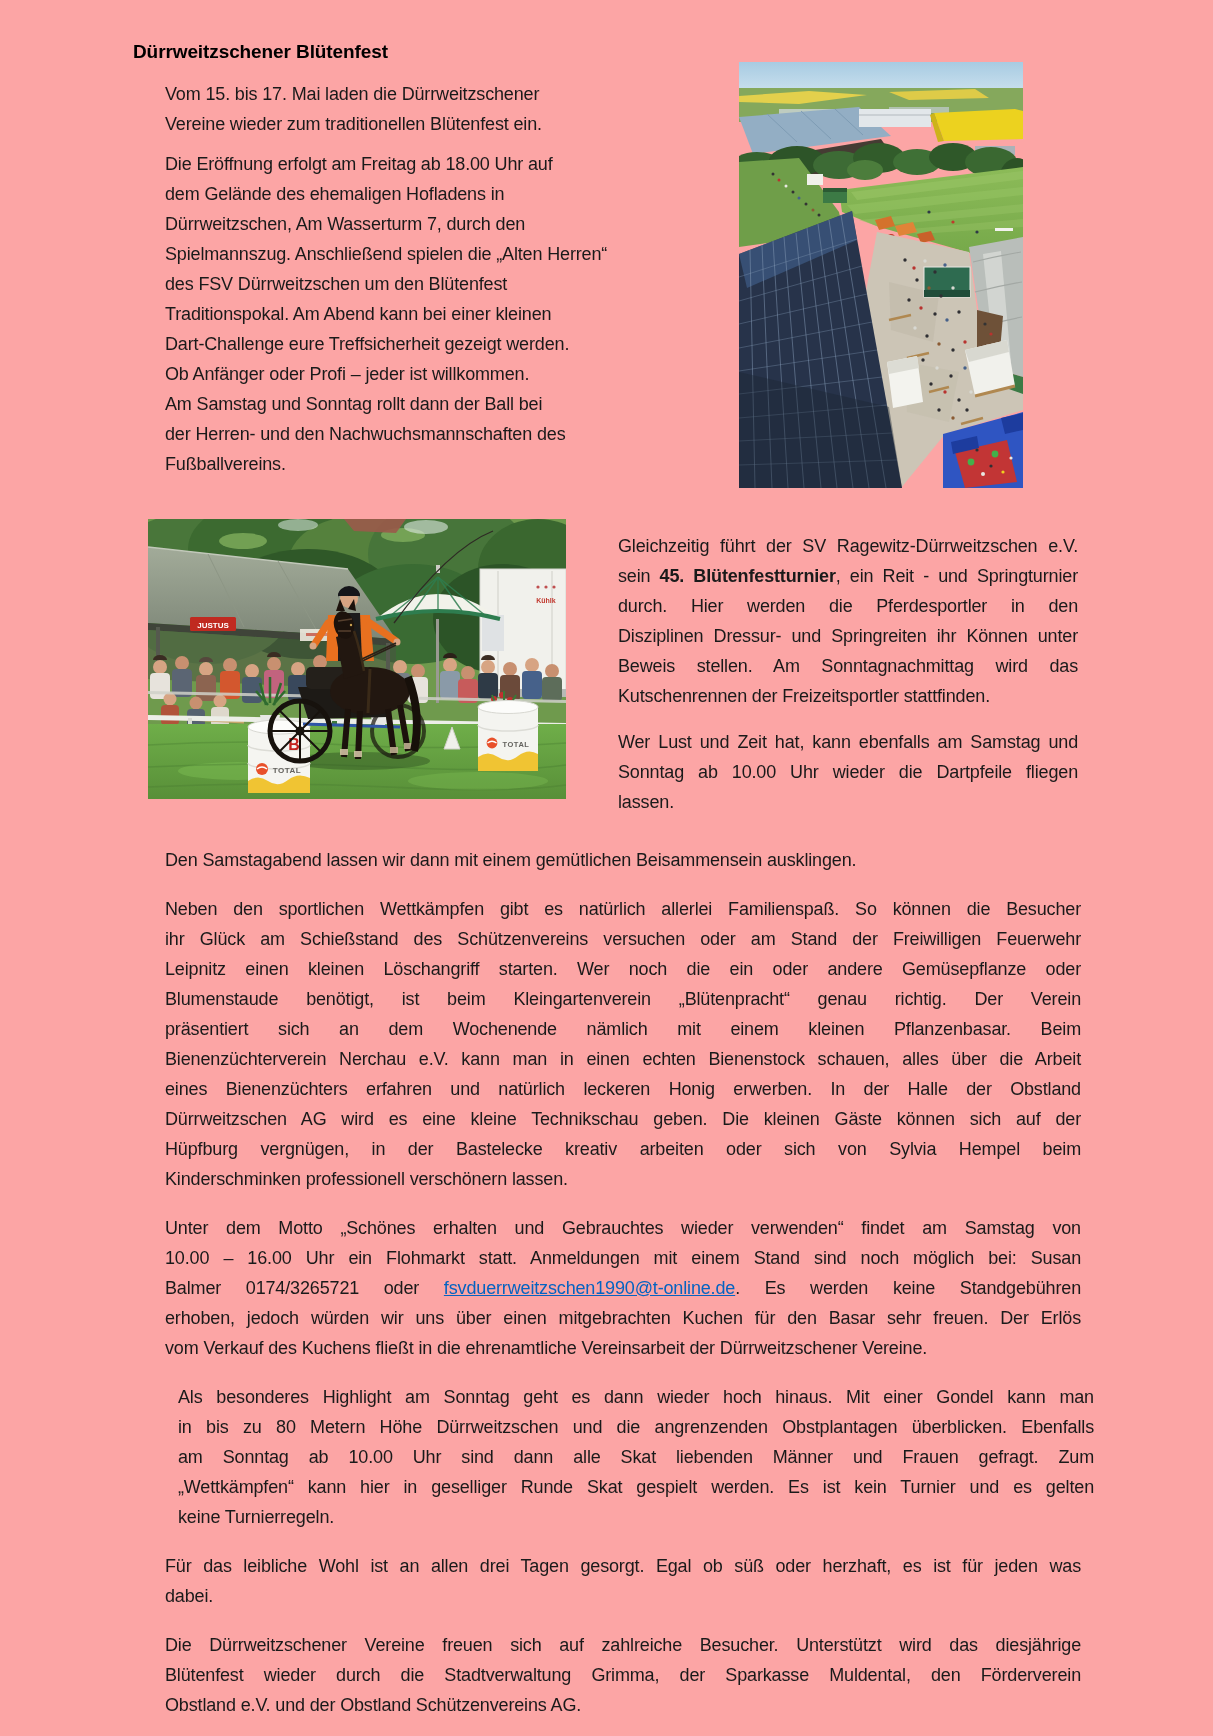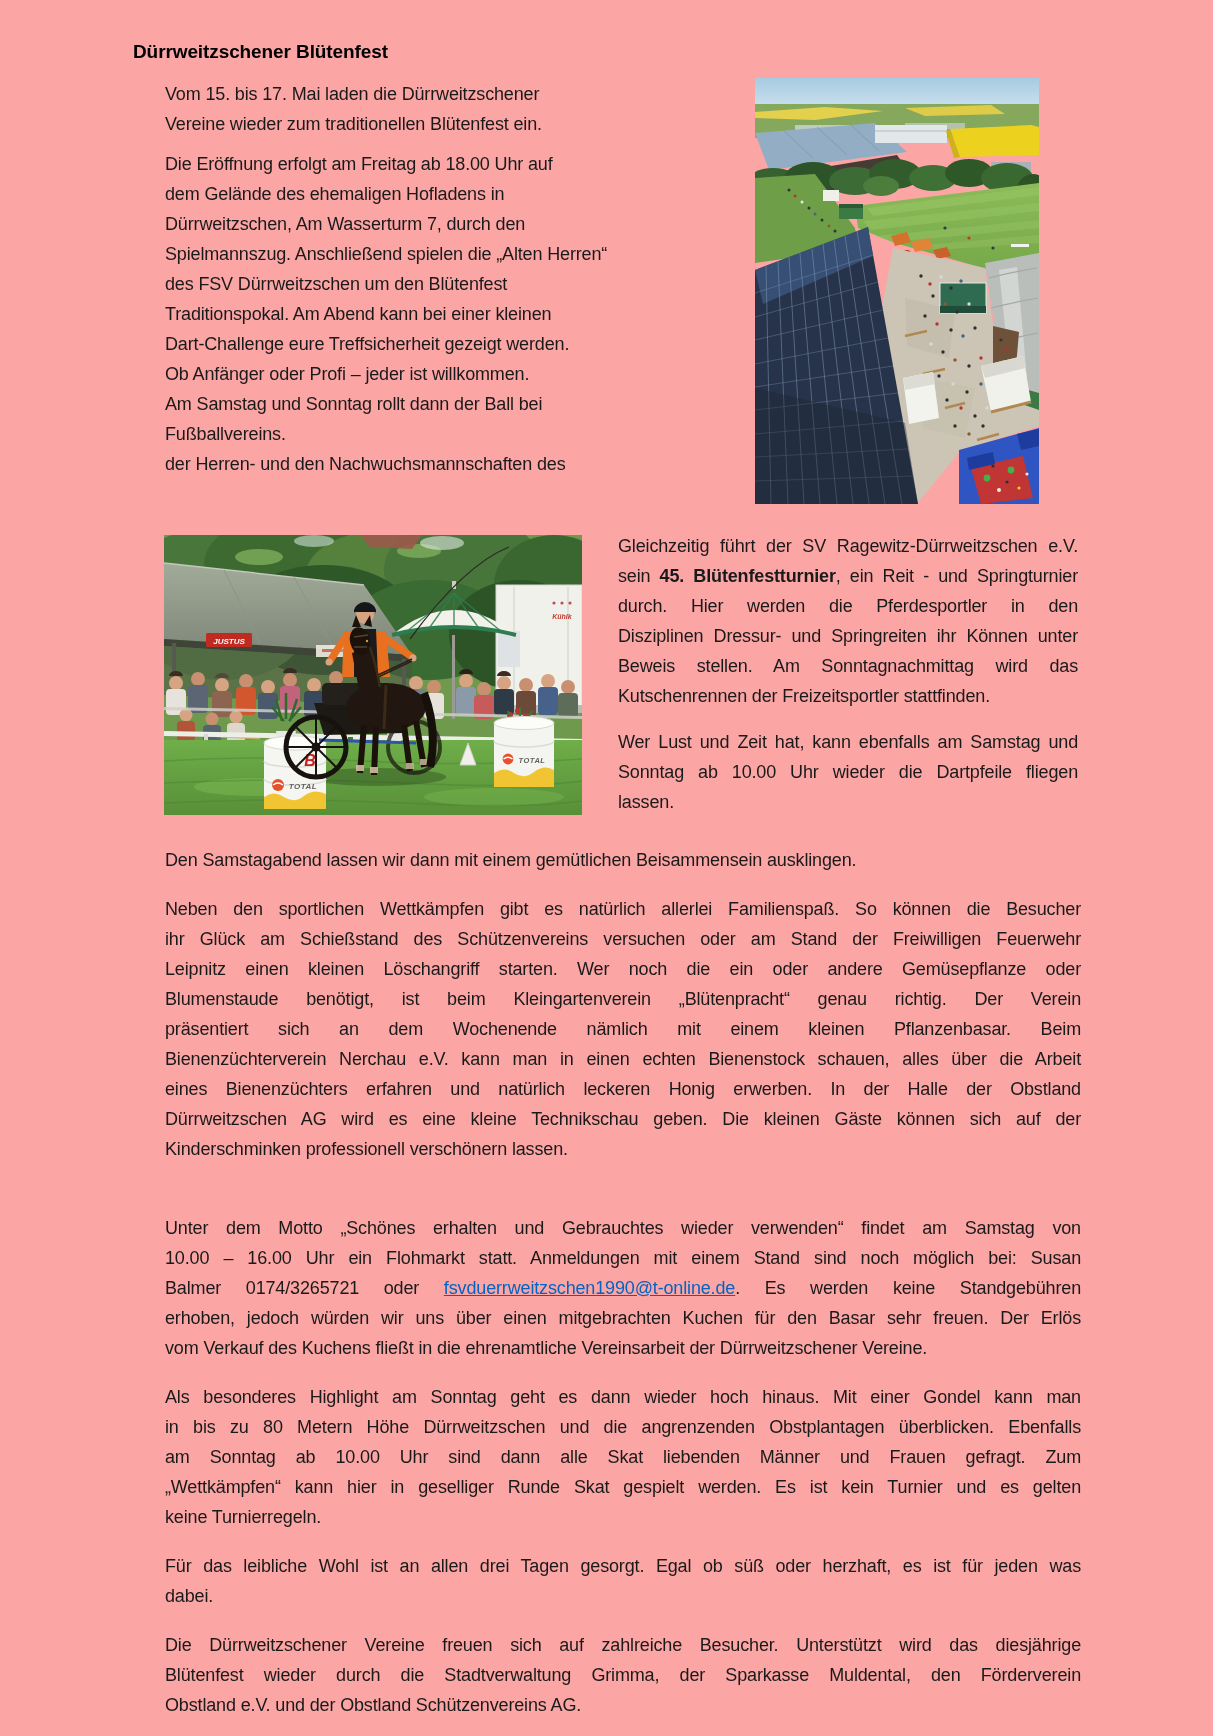--- a/index.html
+++ b/index.html
@@ -6,21 +6,21 @@
   .page{position:relative;width:1213px;height:1736px;background:#fca5a5;overflow:hidden;
         font-family:"Liberation Sans","DejaVu Sans",sans-serif;color:#1a1a1a;}
   .doc-title{position:absolute;left:133px;top:28px;font-size:19px;font-weight:700;
              letter-spacing:-0.1px;color:#000;}
   .para{position:absolute;font-size:18px;line-height:30px;letter-spacing:-0.15px;}
   .para .tl{min-height:30px;margin-left:32px;}
   .para.just .tl{text-align:justify;text-align-last:justify;}
   .para.just .tl.tl-last{text-align-last:left;}
   .b{font-weight:700;}
   a.doc-link{color:#0563c1;text-decoration:underline;cursor:pointer;}
-  figure{margin:16px;position:absolute;font-style:italic;}
+  figure{margin:0;position:absolute;}
   svg{display:block;}
 </style>
 </head>
 <body>
 
 <div class="page">
 
   <h1 class="doc-title">Dürrweitzschener Blütenfest</h1>
 
   <div class="para" style="left:133px;top:79px;width:540px">
@@ -31,22 +31,22 @@
   <div class="para" style="left:133px;top:149px;width:540px">
       <div class="tl"><span>Die Eröffnung erfolgt am Freitag ab 18.00 Uhr auf</span></div>
       <div class="tl"><span>dem Gelände des ehemaligen Hofladens in</span></div>
       <div class="tl"><span>Dürrweitzschen, Am Wasserturm 7, durch den</span></div>
       <div class="tl"><span>Spielmannszug. Anschließend spielen die „Alten Herren“</span></div>
       <div class="tl"><span>des FSV Dürrweitzschen um den Blütenfest</span></div>
       <div class="tl"><span>Traditionspokal. Am Abend kann bei einer kleinen</span></div>
       <div class="tl"><span>Dart-Challenge eure Treffsicherheit gezeigt werden.</span></div>
       <div class="tl"><span>Ob Anfänger oder Profi – jeder ist willkommen.</span></div>
       <div class="tl"><span>Am Samstag und Sonntag rollt dann der Ball bei</span></div>
+      <div class="tl"><span>der Herren- und den Nachwuchsmannschaften des</span></div>
       <div class="tl tl-last"><span>Fußballvereins.</span></div>
-      <div class="tl"><span>der Herren- und den Nachwuchsmannschaften des</span></div>
     </div>
 
   <figure style="left:739px;top:62px;width:284px;height:426px" aria-label="Luftaufnahme des Festgeländes mit Solardach, Sportplatz und Festplatz">
     <svg width="284" height="426" viewBox="0 0 284 426">
       <defs>
         <linearGradient id="sky" x1="0" y1="0" x2="0" y2="1">
           <stop offset="0" stop-color="#a7cbe2"></stop>
             <stop offset="1" stop-color="#cfe3ef"></stop>
         </linearGradient>
         <linearGradient id="grassA" x1="0" y1="0" x2="0" y2="1">
@@ -468,32 +468,33 @@
 
   <div class="para just" style="left:133px;top:894px;width:948px">
       <div class="tl"><span>Neben den sportlichen Wettkämpfen gibt es natürlich allerlei Familienspaß. So können die Besucher</span></div>
       <div class="tl"><span>ihr Glück am Schießstand des Schützenvereins versuchen oder am Stand der Freiwilligen Feuerwehr</span></div>
       <div class="tl"><span>Leipnitz einen kleinen Löschangriff starten. Wer noch die ein oder andere Gemüsepflanze oder</span></div>
       <div class="tl"><span>Blumenstaude benötigt, ist beim Kleingartenverein „Blütenpracht“ genau richtig. Der Verein</span></div>
       <div class="tl"><span>präsentiert sich an dem Wochenende nämlich mit einem kleinen Pflanzenbasar. Beim</span></div>
       <div class="tl"><span>Bienenzüchterverein Nerchau e.V. kann man in einen echten Bienenstock schauen, alles über die Arbeit</span></div>
       <div class="tl"><span>eines Bienenzüchters erfahren und natürlich leckeren Honig erwerben. In der Halle der Obstland</span></div>
       <div class="tl"><span>Dürrweitzschen AG wird es eine kleine Technikschau geben. Die kleinen Gäste können sich auf der</span></div>
+      <div class="tl"><span>Hüpfburg vergnügen, in der Bastelecke kreativ arbeiten oder sich von Sylvia Hempel beim</span></div>
       <div class="tl tl-last"><span>Kinderschminken professionell verschönern lassen.</span></div>
     </div>
 
   <div class="para just" style="left:133px;top:1213px;width:948px">
       <div class="tl"><span>Unter dem Motto „Schönes erhalten und Gebrauchtes wieder verwenden“ findet am Samstag von</span></div>
       <div class="tl"><span>10.00 – 16.00 Uhr ein Flohmarkt statt. Anmeldungen mit einem Stand sind noch möglich bei: Susan</span></div>
       <div class="tl"><span>Balmer 0174/3265721 oder </span><a href="#" class="doc-link">fsvduerrweitzschen1990@t-online.de</a><span>.  Es werden keine Standgebühren</span></div>
       <div class="tl"><span>erhoben, jedoch würden wir uns über einen mitgebrachten Kuchen für den Basar sehr freuen. Der Erlös</span></div>
       <div class="tl tl-last"><span>vom Verkauf des Kuchens fließt in die ehrenamtliche Vereinsarbeit der Dürrweitzschener Vereine.</span></div>
     </div>
 
-  <div class="para just" style="left:133px;top:1382px;width:948px">
+  <div class="para just" style="left:146px;top:1382px;width:948px">
       <div class="tl"><span>Als besonderes Highlight am Sonntag geht es dann wieder hoch hinaus. Mit einer Gondel kann man</span></div>
       <div class="tl"><span>in bis zu 80 Metern Höhe Dürrweitzschen und die angrenzenden Obstplantagen überblicken. Ebenfalls</span></div>
       <div class="tl"><span>am Sonntag ab 10.00 Uhr sind dann alle Skat liebenden Männer und Frauen gefragt. Zum</span></div>
       <div class="tl"><span>„Wettkämpfen“ kann hier in geselliger Runde Skat gespielt werden. Es ist kein Turnier und es gelten</span></div>
       <div class="tl tl-last"><span>keine Turnierregeln.</span></div>
     </div>
 
   <div class="para just" style="left:133px;top:1551px;width:948px">
       <div class="tl"><span>Für das leibliche Wohl ist an allen drei Tagen gesorgt. Egal ob süß oder herzhaft, es ist für jeden was</span></div>
       <div class="tl tl-last"><span>dabei.</span></div>

